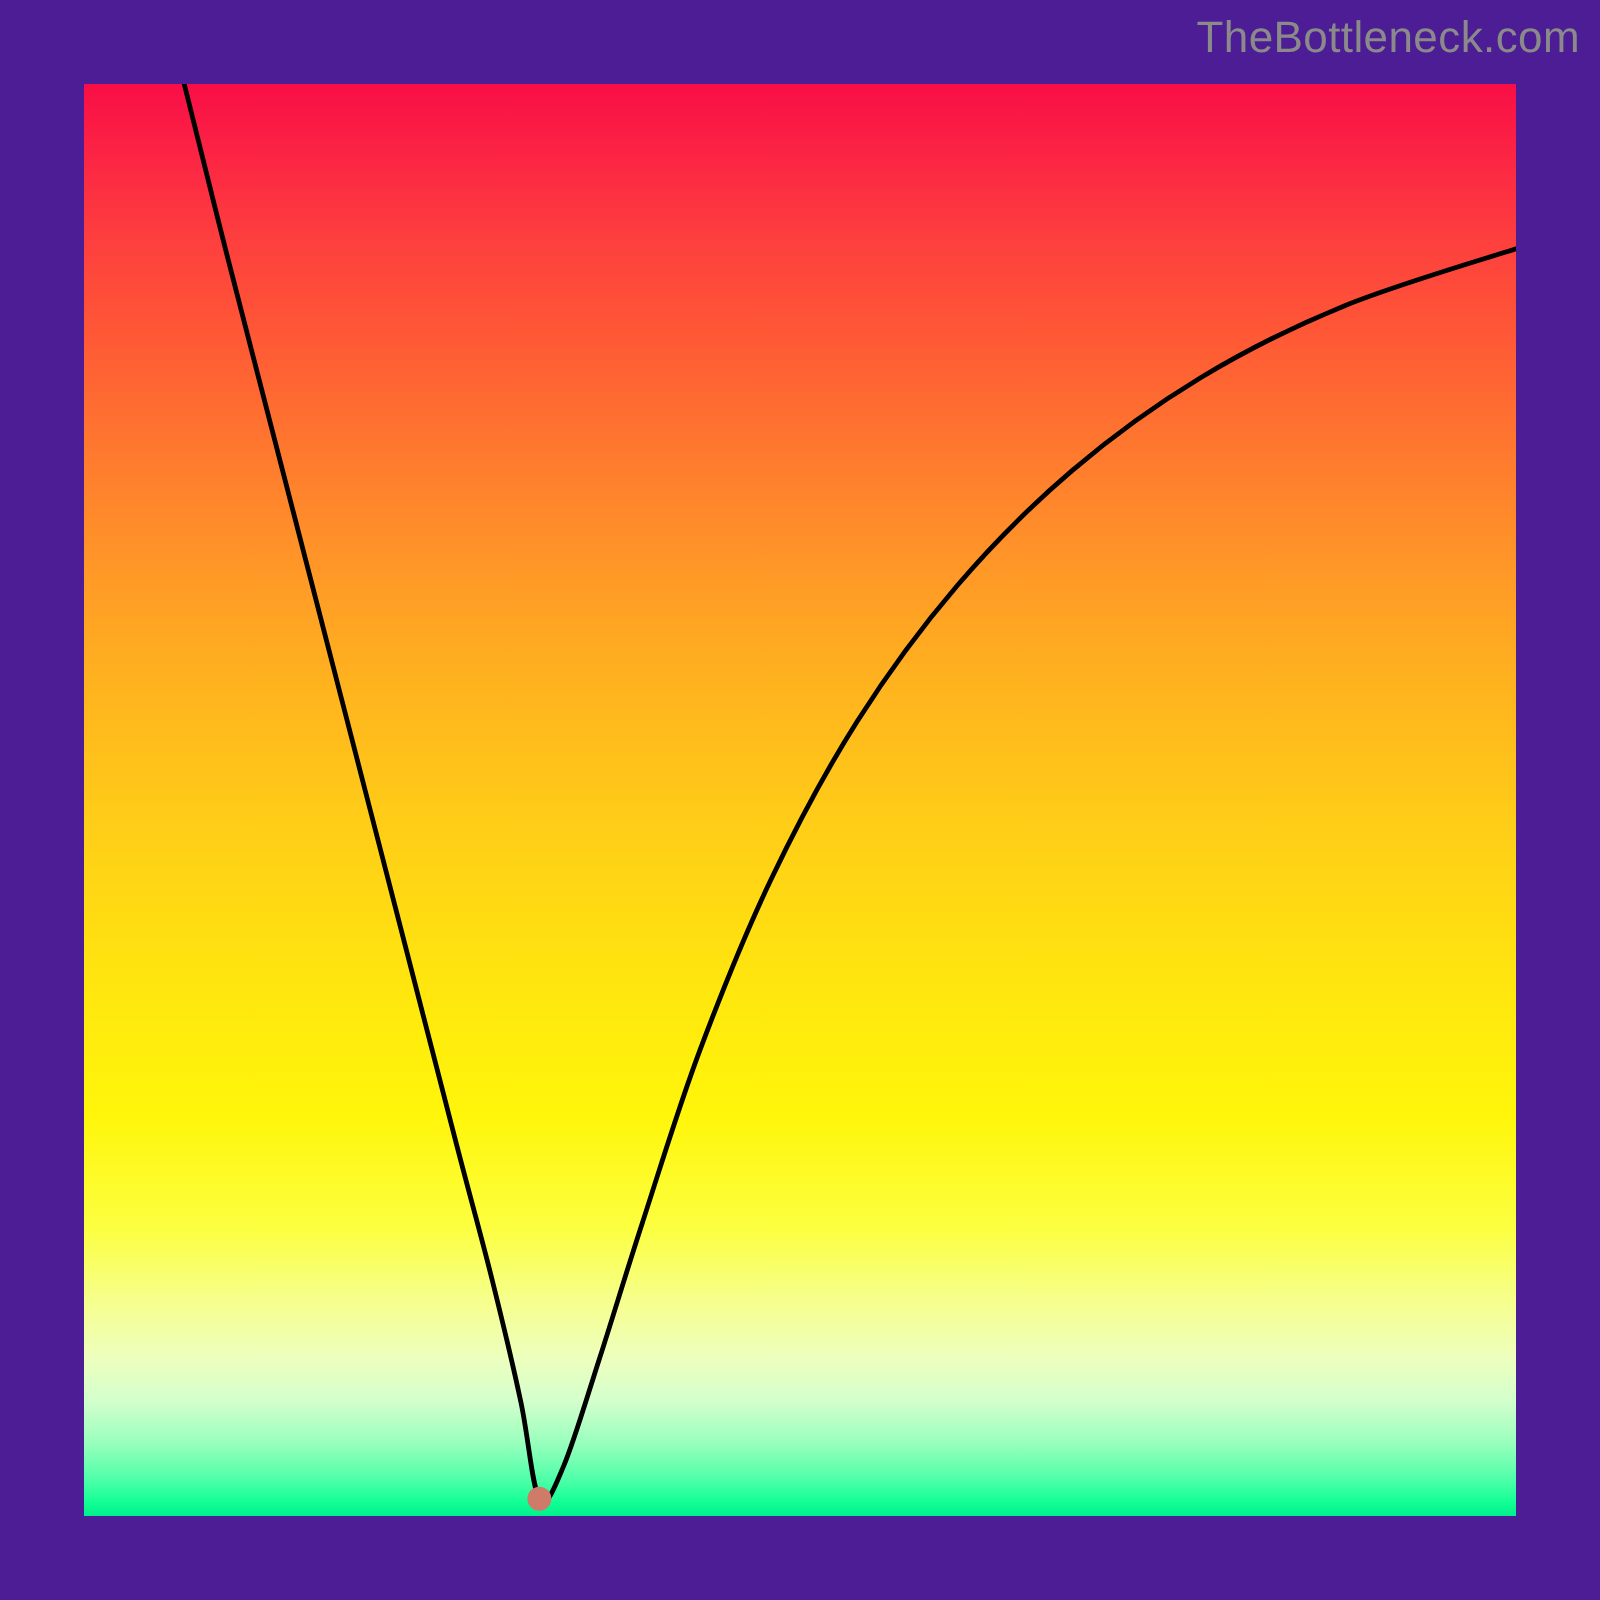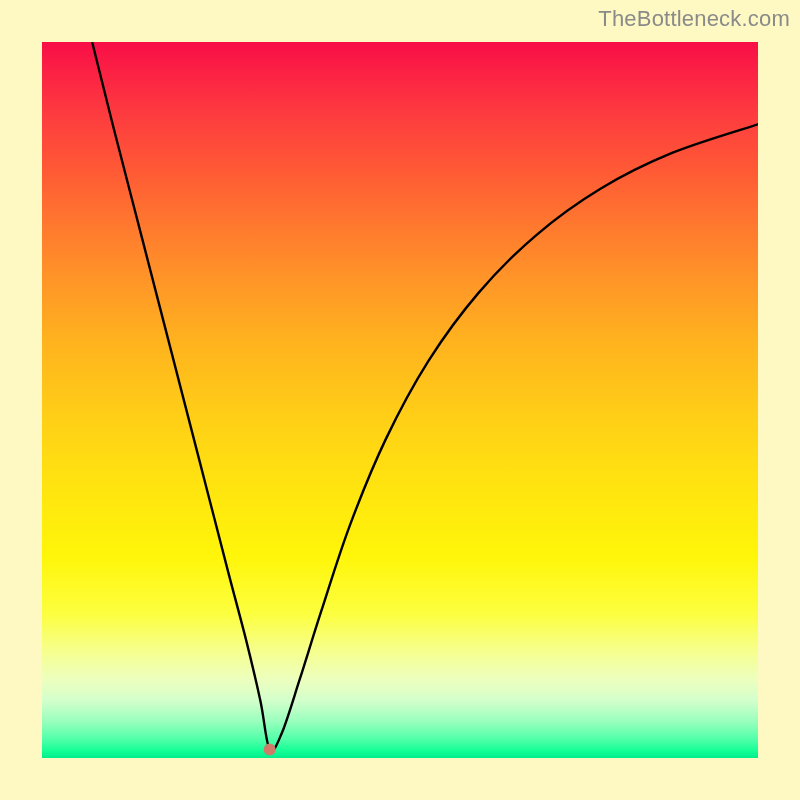--- a/index.html
+++ b/index.html
@@ -7,21 +7,21 @@
     padding: 0;
     width: 800px;
     height: 800px;
     background: #000;
     overflow: hidden;
     font-family: Arial, Helvetica, sans-serif;
   }
   .outer {
     width: 800px;
     height: 800px;
-    background: #fef9c3;
+    background: #4c1d95;
     position: relative;
   }
   .plot {
     position: absolute;
     left: 42px;
     top: 42px;
     width: 716px;
     height: 716px;
     overflow: hidden;
   }

